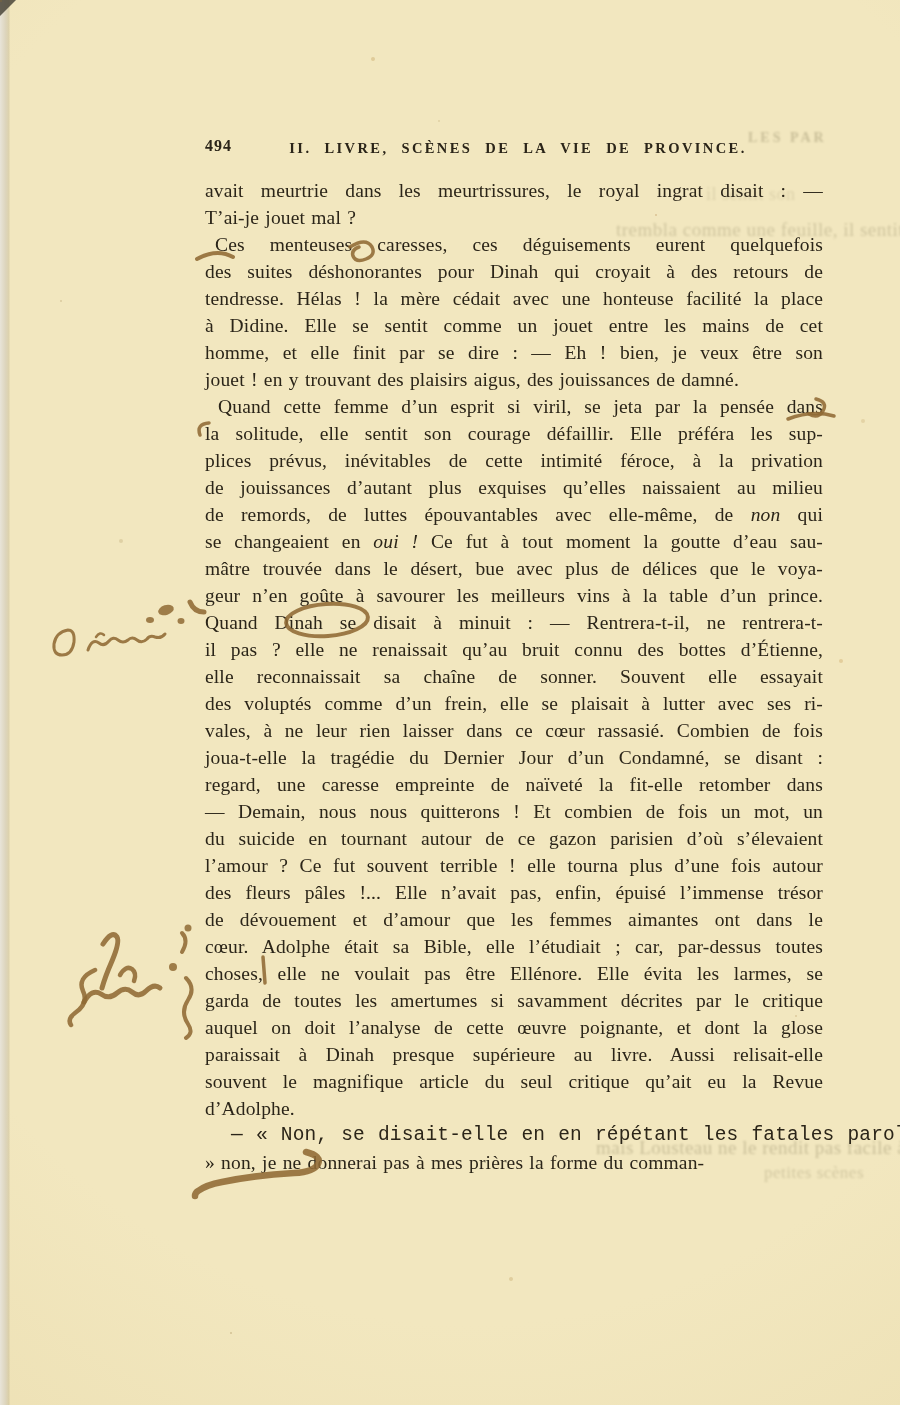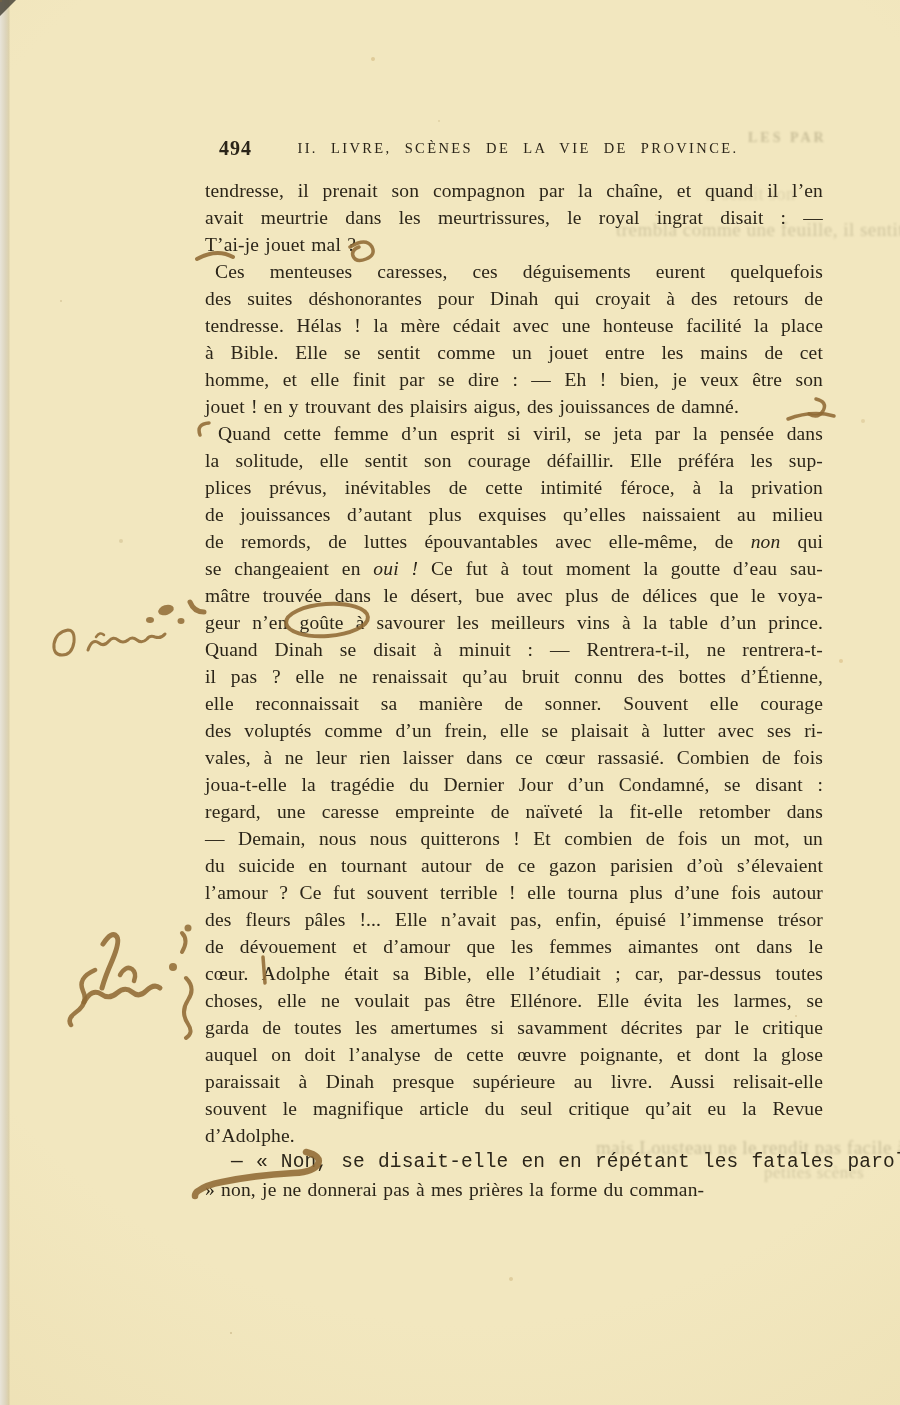--- a/index.html
+++ b/index.html
@@ -17,23 +17,23 @@
     background:#4a453a;clip-path:polygon(0 0,100% 0,0 100%);opacity:.85;}
   .specks{position:absolute;left:0;top:0;width:2px;height:2px;border-radius:50%;
     background:rgba(150,110,40,.35);
     box-shadow:372px 58px 0 1px rgba(170,120,40,.25), 655px 214px 0 0 rgba(160,110,45,.3),
       120px 540px 0 1px rgba(150,120,60,.2), 840px 660px 0 1px rgba(190,140,60,.28),
       510px 1278px 0 1px rgba(170,130,60,.25), 230px 1332px 0 0 rgba(140,110,55,.3),
       795px 1015px 0 0 rgba(160,120,55,.25), 60px 300px 0 0 rgba(150,120,60,.25),
       438px 120px 0 0 rgba(160,130,70,.22), 862px 420px 0 1px rgba(175,135,65,.2);}
   
   .header{position:absolute;left:205px;top:137px;width:618px;height:26px;}
-  .page-number{position:absolute;left:14px;top:0;font-size:20px;letter-spacing:1px;font-weight:bold;}
+  .page-number{position:absolute;left:0;top:0;font-size:16px;letter-spacing:1px;font-weight:bold;}
   .running-title{position:absolute;left:48px;right:40px;top:3px;text-align:center;
-    font-size:14.5px;font-weight:normal;letter-spacing:2.4px;word-spacing:7px;white-space:nowrap;}
+    font-size:14.5px;font-weight:bold;letter-spacing:2.4px;word-spacing:7px;white-space:nowrap;}
   
   .text-block{position:absolute;left:205px;top:177px;width:618px;}
   .line{height:27px;line-height:27px;font-size:19.5px;white-space:nowrap;
     text-align:justify;text-align-last:justify;word-spacing:1.2px;letter-spacing:.15px;}
   .line.last{text-align-last:left;}
   
   .bleed span{position:absolute;color:var(--bleed,#6e6542);filter:blur(1.1px);
     white-space:nowrap;font-family:"Liberation Serif",serif;}
   
   svg.ink{position:absolute;left:0;top:0;pointer-events:none;}
@@ -56,44 +56,43 @@
       <span style="left: 764px; top: 1163px; font-size: 17px; opacity: 0.24; letter-spacing: 0.5px;">petites scènes</span>
     </div>
 
   <div class="header">
     <span class="page-number">494</span>
     <span class="running-title">II. LIVRE, SCÈNES DE LA VIE DE PROVINCE.</span>
   </div>
 
   <div class="text-block">
       <div>
-        <div class="line">tendresse, il prenait son compagnon par la chaîne, et quand il l’en</div>
         <div class="line">avait meurtrie dans les meurtrissures, le royal ingrat disait : —</div>
         <div class="line last">T’ai-je jouet mal ?</div>
       </div>
       <div>
         <div class="line" style="padding-left: 10px;">Ces menteuses caresses, ces déguisements eurent quelquefois</div>
         <div class="line">des suites déshonorantes pour Dinah qui croyait à des retours de</div>
         <div class="line">tendresse. Hélas ! la mère cédait avec une honteuse facilité la place</div>
-        <div class="line">à Bible. Elle se sentit comme un jouet entre les mains de cet</div>
+        <div class="line">à Didine. Elle se sentit comme un jouet entre les mains de cet</div>
         <div class="line">homme, et elle finit par se dire : — Eh ! bien, je veux être son</div>
         <div class="line last">jouet ! en y trouvant des plaisirs aigus, des jouissances de damné.</div>
       </div>
       <div>
         <div class="line" style="padding-left: 13px;">Quand cette femme d’un esprit si viril, se jeta par la pensée dans</div>
         <div class="line">la solitude, elle sentit son courage défaillir. Elle préféra les sup-</div>
         <div class="line">plices prévus, inévitables de cette intimité féroce, à la privation</div>
         <div class="line">de jouissances d’autant plus exquises qu’elles naissaient au milieu</div>
         <div class="line">de remords, de luttes épouvantables avec elle-même, de <i>non</i> qui</div>
         <div class="line">se changeaient en <i>oui !</i> Ce fut à tout moment la goutte d’eau sau-</div>
         <div class="line">mâtre trouvée dans le désert, bue avec plus de délices que le voya-</div>
         <div class="line">geur n’en goûte à savourer les meilleurs vins à la table d’un prince.</div>
         <div class="line">Quand Dinah se disait à minuit : — Rentrera-t-il, ne rentrera-t-</div>
         <div class="line">il pas ? elle ne renaissait qu’au bruit connu des bottes d’Étienne,</div>
-        <div class="line">elle reconnaissait sa manière de sonner. Souvent elle courage</div>
+        <div class="line">elle reconnaissait sa chaîne de sonner. Souvent elle essayait</div>
         <div class="line">des voluptés comme d’un frein, elle se plaisait à lutter avec ses ri-</div>
         <div class="line">vales, à ne leur rien laisser dans ce cœur rassasié. Combien de fois</div>
         <div class="line">joua-t-elle la tragédie du Dernier Jour d’un Condamné, se disant :</div>
         <div class="line">regard, une caresse empreinte de naïveté la fit-elle retomber dans</div>
         <div class="line">— Demain, nous nous quitterons ! Et combien de fois un mot, un</div>
         <div class="line">du suicide en tournant autour de ce gazon parisien d’où s’élevaient</div>
         <div class="line">l’amour ? Ce fut souvent terrible ! elle tourna plus d’une fois autour</div>
         <div class="line">des fleurs pâles !... Elle n’avait pas, enfin, épuisé l’immense trésor</div>
         <div class="line">de dévouement et d’amour que les femmes aimantes ont dans le</div>
         <div class="line">cœur. Adolphe était sa Bible, elle l’étudiait ; car, par-dessus toutes</div>

